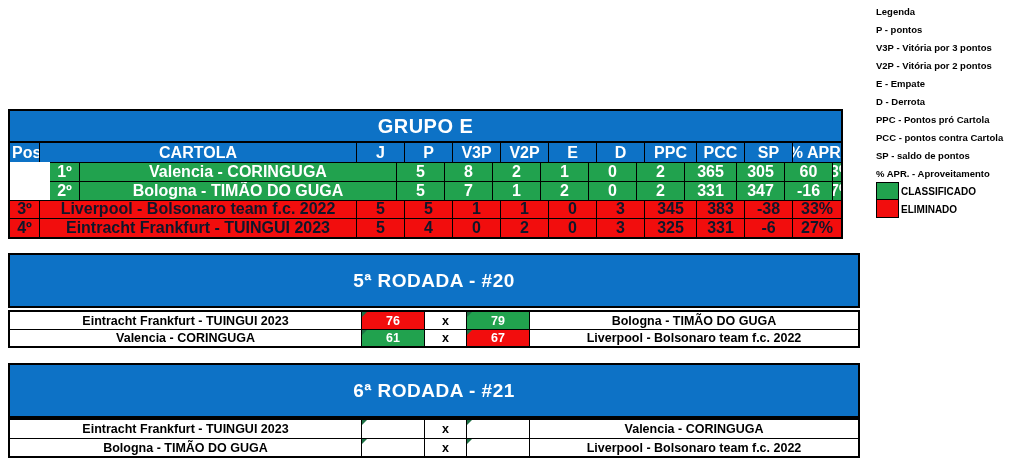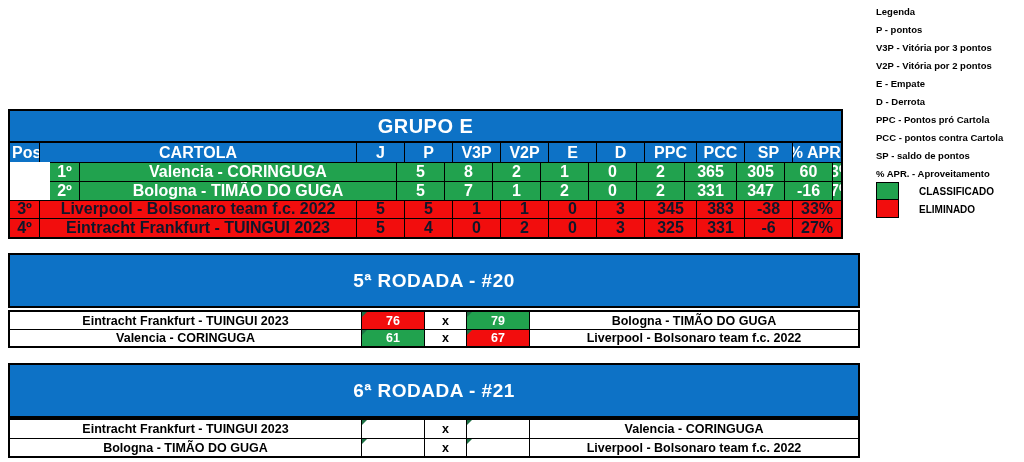--- a/index.html
+++ b/index.html
@@ -58,21 +58,21 @@
   .loss{background:var(--c-red);}
   .tri{position:absolute;top:0;left:0;width:0;height:0;
     border-top:5px solid var(--c-tri);border-right:5px solid transparent;}
   
   .legend{position:absolute;left:876px;top:2px;color:#000;}
   .legend-line{height:18px;display:flex;align-items:center;font-size:9.5px;white-space:nowrap;}
   .legend-swatch-row{height:18px;display:flex;align-items:center;}
   .sw{width:21px;height:17px;border:1px solid #000;box-sizing:content-box;flex:0 0 auto;}
   .sw-green{background:var(--c-green);}
   .sw-red{background:var(--c-red);margin-top:-1px;}
-  .sw-label{font-size:10px;padding-left:20px;white-space:nowrap;}
+  .sw-label{font-size:10px;padding-left:2px;white-space:nowrap;}
 </style>
 </head>
 <body>
 
 <div class="canvas" style="--c-blue: #0d72c6; --c-green: #21a24e; --c-red: #f20d0d; --c-tri: #1e7145;">
 
   <section class="group-table">
     <div class="gt-title">GRUPO E</div>
     <div class="gt-body">
       <div class="gt-row gt-header">

